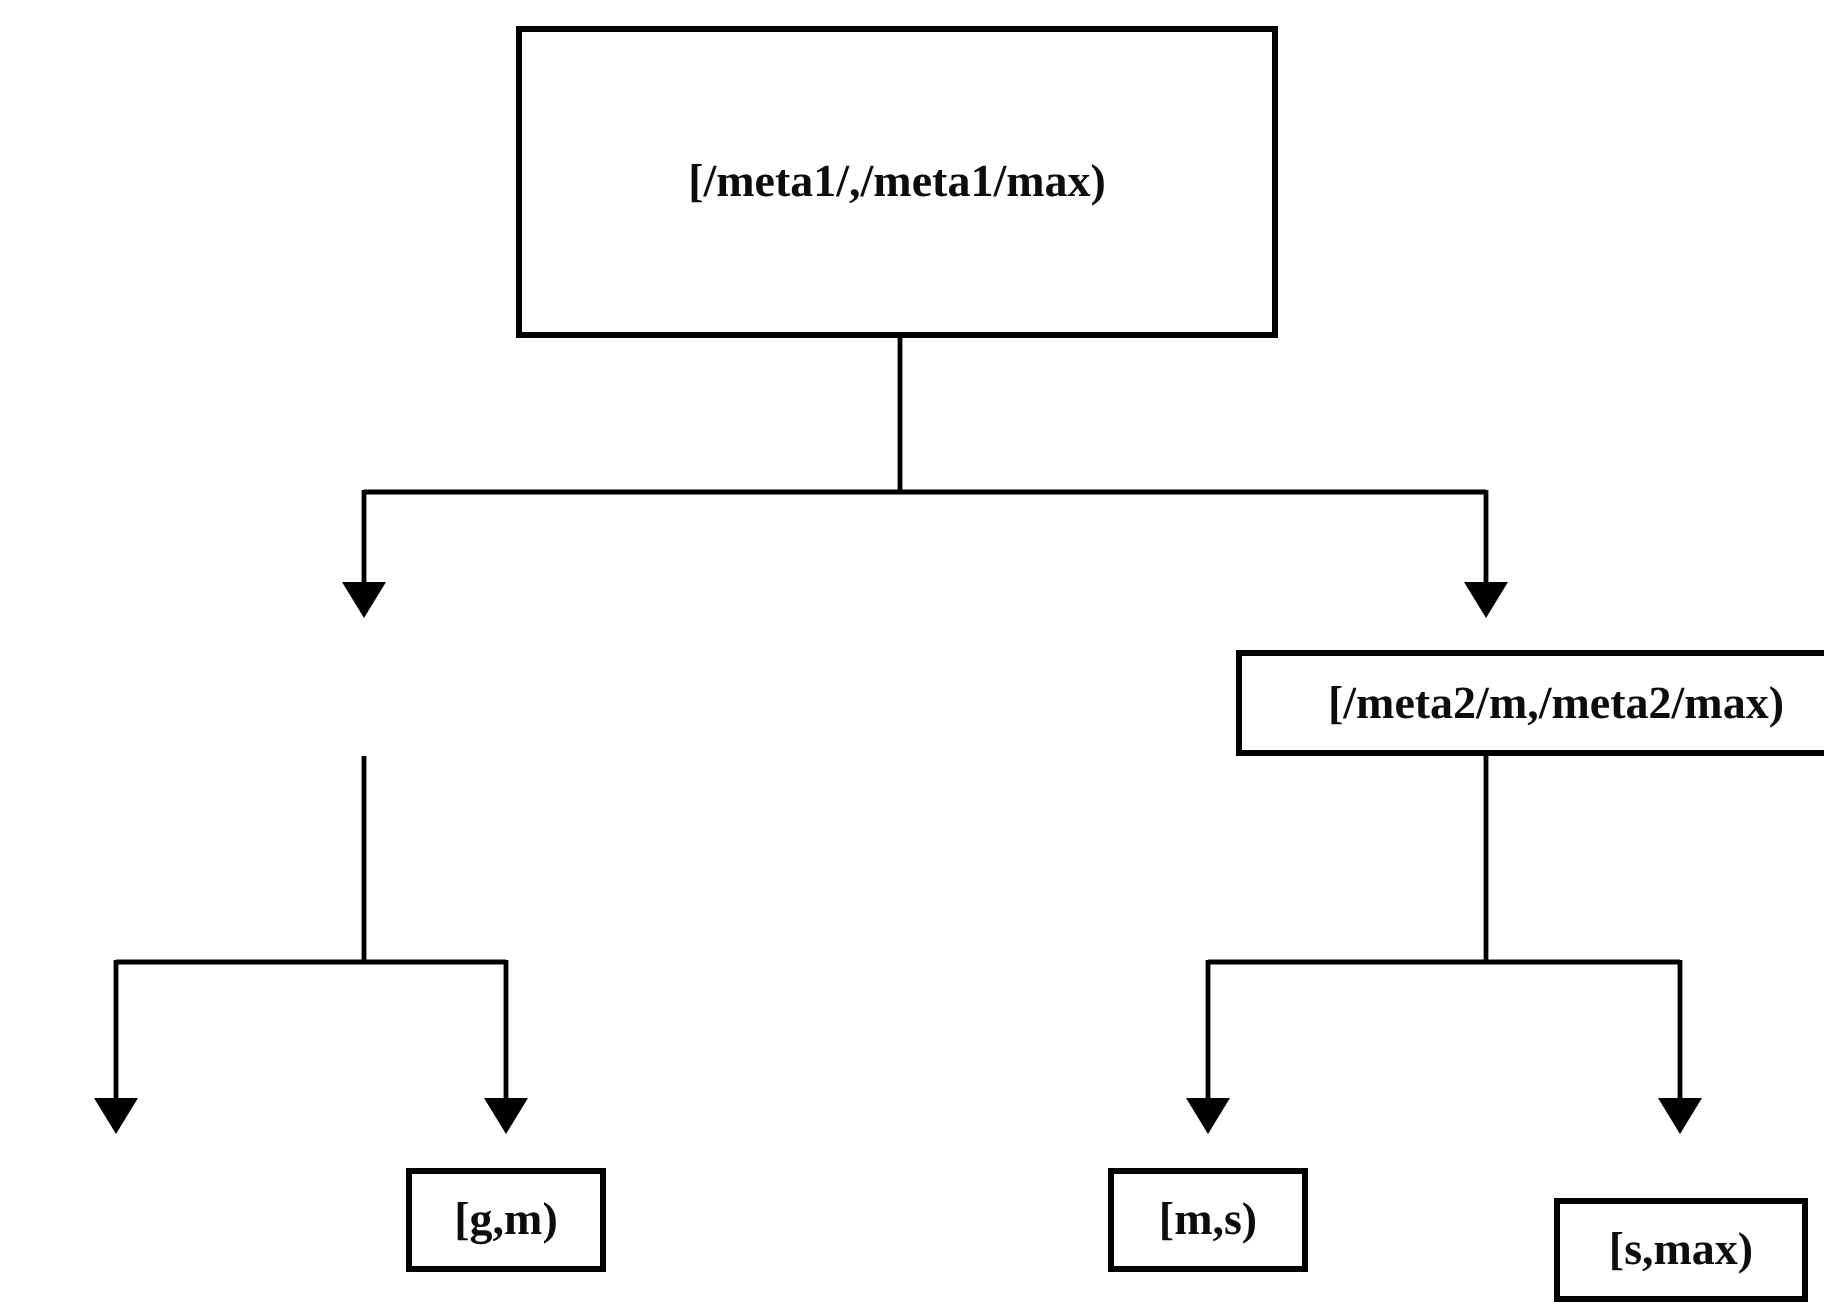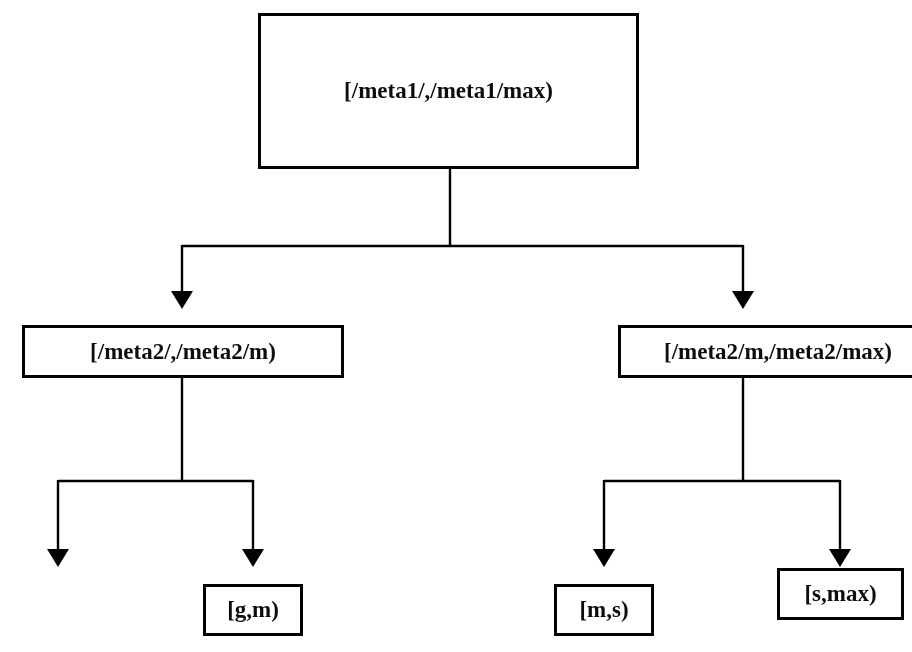--- a/index.html
+++ b/index.html
@@ -41,21 +41,21 @@
     color: #0d0d0d;
     white-space: nowrap;
     font-family: Liberation Serif, serif;
   }
   .node-root  { left: 258px; top: 13px;  width: 381px; height: 156px; }
   .node-l     { left: 22px;  top: 325px; width: 322px; height: 53px;  }
   .node-r     { left: 618px; top: 325px; width: 320px; height: 53px;  }
   .node-ll    { left: 8px;   top: 584px; width: 101px; height: 52px;  }
   .node-lr    { left: 203px; top: 584px; width: 100px; height: 52px;  }
   .node-rl    { left: 554px; top: 584px; width: 100px; height: 52px;  }
-  .node-rr    { left: 777px; top: 568px; width: 127px; height: 52px;  }
+  .node-rr    { left: 777px; top: 599px; width: 127px; height: 52px;  }
 </style>
 </head>
 <body>
 
 <div class="canvas">
 
   <svg class="connectors" width="912" height="652" viewBox="0 0 912 652">
 
     <g>
       <line x1="450" y1="167" x2="450" y2="247"></line>
@@ -82,23 +82,20 @@
       <line x1="840" y1="480" x2="840" y2="549"></line>
       <polygon points="593,549 615,549 604,567"></polygon>
       <polygon points="829,549 851,549 840,567"></polygon>
     </g>
   </svg>
 
   <div class="node node-root">
     <span>[/meta1/,/meta1/max)</span>
   </div>
 
-  <div class="node node-l">
-    <span>[/meta2/,/meta2/m)</span>
-  </div>
 
   <div class="node node-r">
     <span>[/meta2/m,/meta2/max)</span>
   </div>
 
 
   <div class="node node-lr">
     <span>[g,m)</span>
   </div>
 

